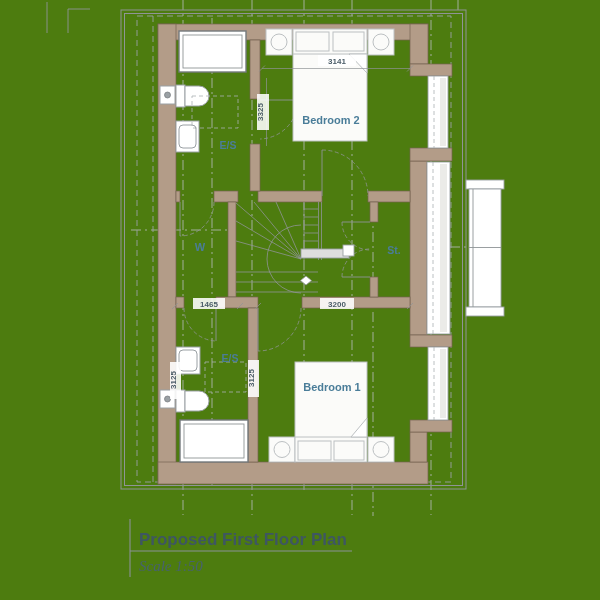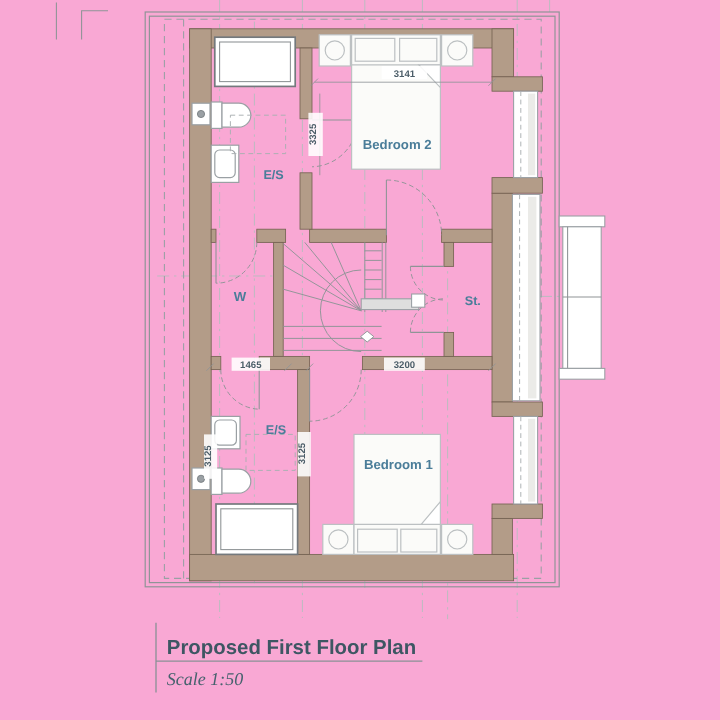--- a/index.html
+++ b/index.html
@@ -1,16 +1,16 @@
 <!DOCTYPE html>
 <html><head>
 <meta charset="utf-8">
 <style>
   html,body{margin:0;padding:0;background:#ffffff;}
-  .page{position:relative;width:600px;height:600px;background:#f9a8d4;overflow:hidden;
+  .page{position:relative;width:600px;height:600px;background:#4d7c0f;overflow:hidden;
         font-family:"Liberation Sans",sans-serif;}
   svg{display:block;}
   .roof{fill:none;stroke:#8f9496;stroke-width:1;}
   .eave{fill:none;stroke:#9aa0a4;stroke-width:0.9;stroke-dasharray:6 4;}
   .grid{stroke:#b9bdbf;stroke-width:0.8;fill:none;stroke-dasharray:10 4 2 4;}
   .wall{fill:#b39c88;stroke:#756352;stroke-width:0.7;}
   .thin{stroke:#8f9496;stroke-width:0.9;fill:none;}
   .win{fill:#ffffff;stroke:#9aa0a4;stroke-width:0.9;}
   .glass{fill:#ebebe8;stroke:none;}
   .dashlight{fill:none;stroke:#aab0b2;stroke-width:0.8;stroke-dasharray:4 3;}

